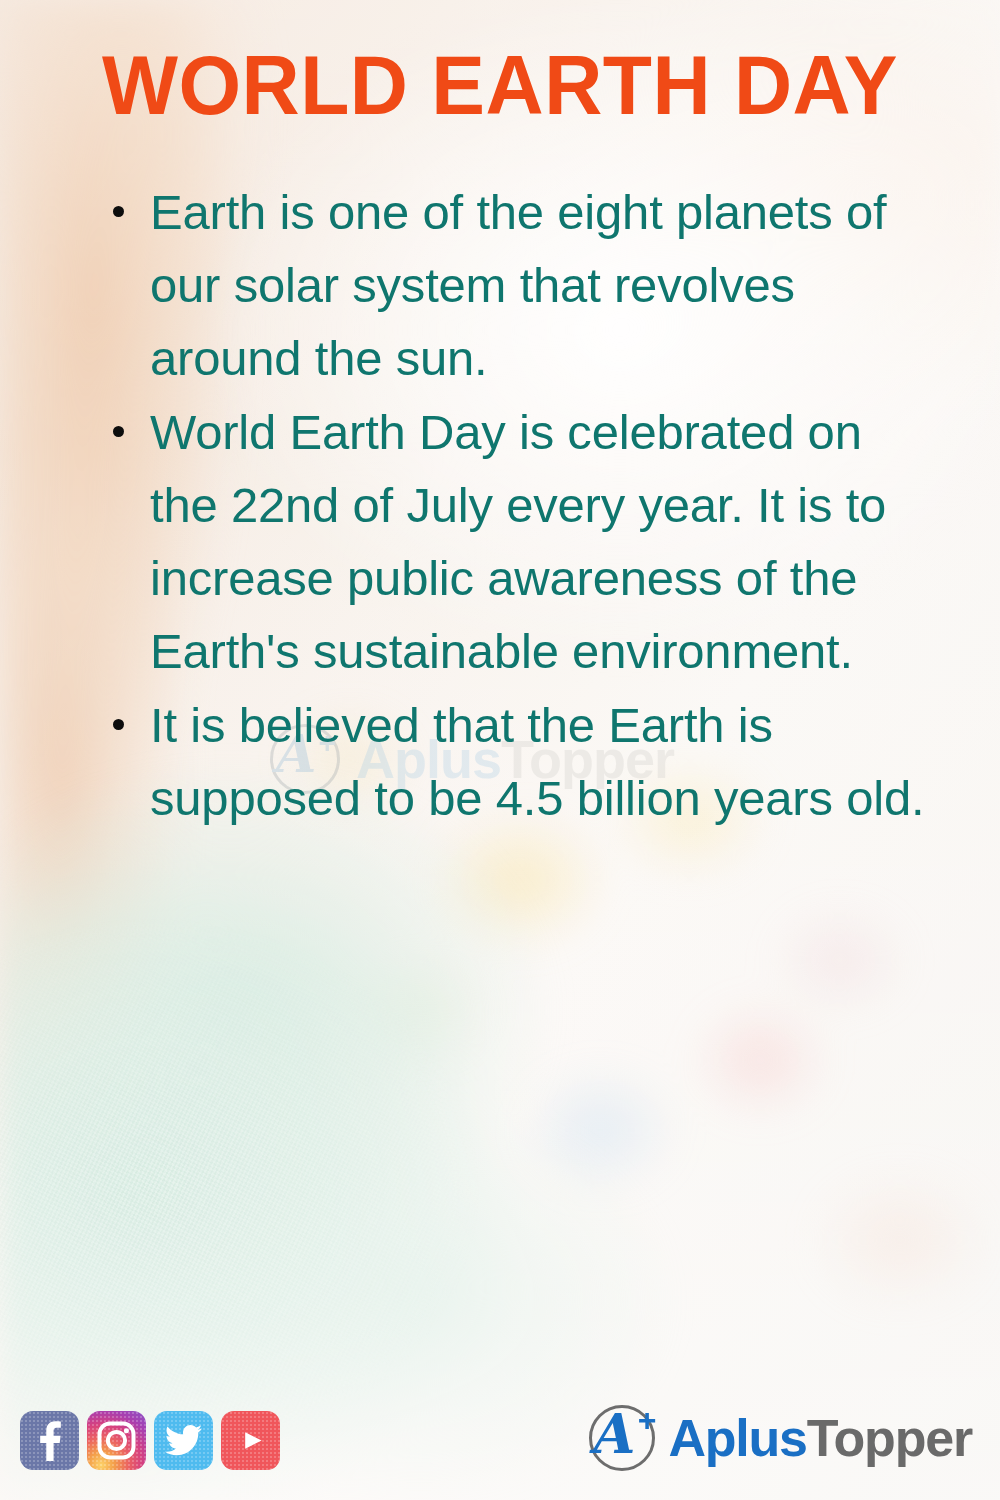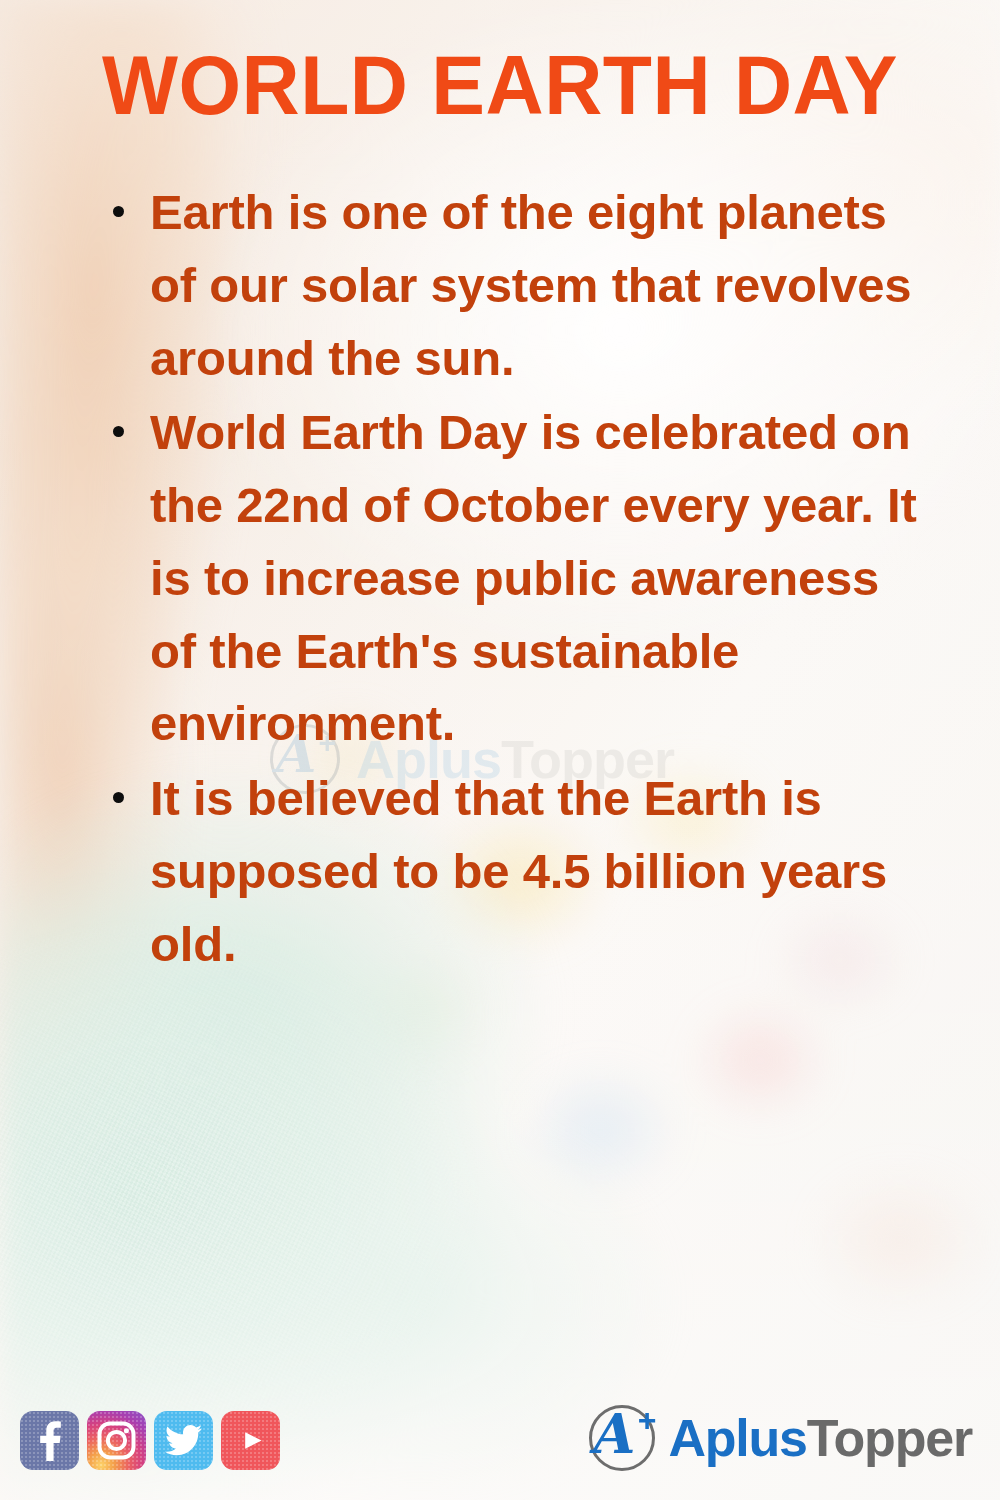--- a/index.html
+++ b/index.html
@@ -167,23 +167,23 @@
     width: 830px;
     margin: 0;
     padding: 0;
     list-style: none;
   }
   .list-item {
     position: relative;
     padding-left: 50px;
     margin: 0 0 2px 0;
     font-size: 49px;
-    font-weight: 700;
+    font-weight: 400;
     line-height: 1.485;
-    color: #c2410c;
+    color: #0f766e;
     letter-spacing: -0.2px;
   }
   .list-item .dot {
     position: absolute;
     left: 13px;
     top: 30px;
     width: 11px;
     height: 11px;
     border-radius: 50%;
     background: #0d0d0d;
@@ -303,21 +303,21 @@
 
   <div class="title">WORLD EARTH DAY</div>
 
   <ul class="list">
     <li class="list-item">
       <span class="dot"></span>
       <span>Earth is one of the eight planets of our solar system that revolves around the sun.</span>
     </li>
     <li class="list-item">
       <span class="dot"></span>
-      <span>World Earth Day is celebrated on the 22nd of October every year. It is to increase public awareness of the Earth's sustainable environment.</span>
+      <span>World Earth Day is celebrated on the 22nd of July every year. It is to increase public awareness of the Earth's sustainable environment.</span>
     </li>
     <li class="list-item">
       <span class="dot"></span>
       <span>It is believed that the Earth is supposed to be 4.5 billion years old.</span>
     </li>
   </ul>
 
   <div class="socials">
 
     <a class="social s-facebook" href="#" aria-label="Facebook">

